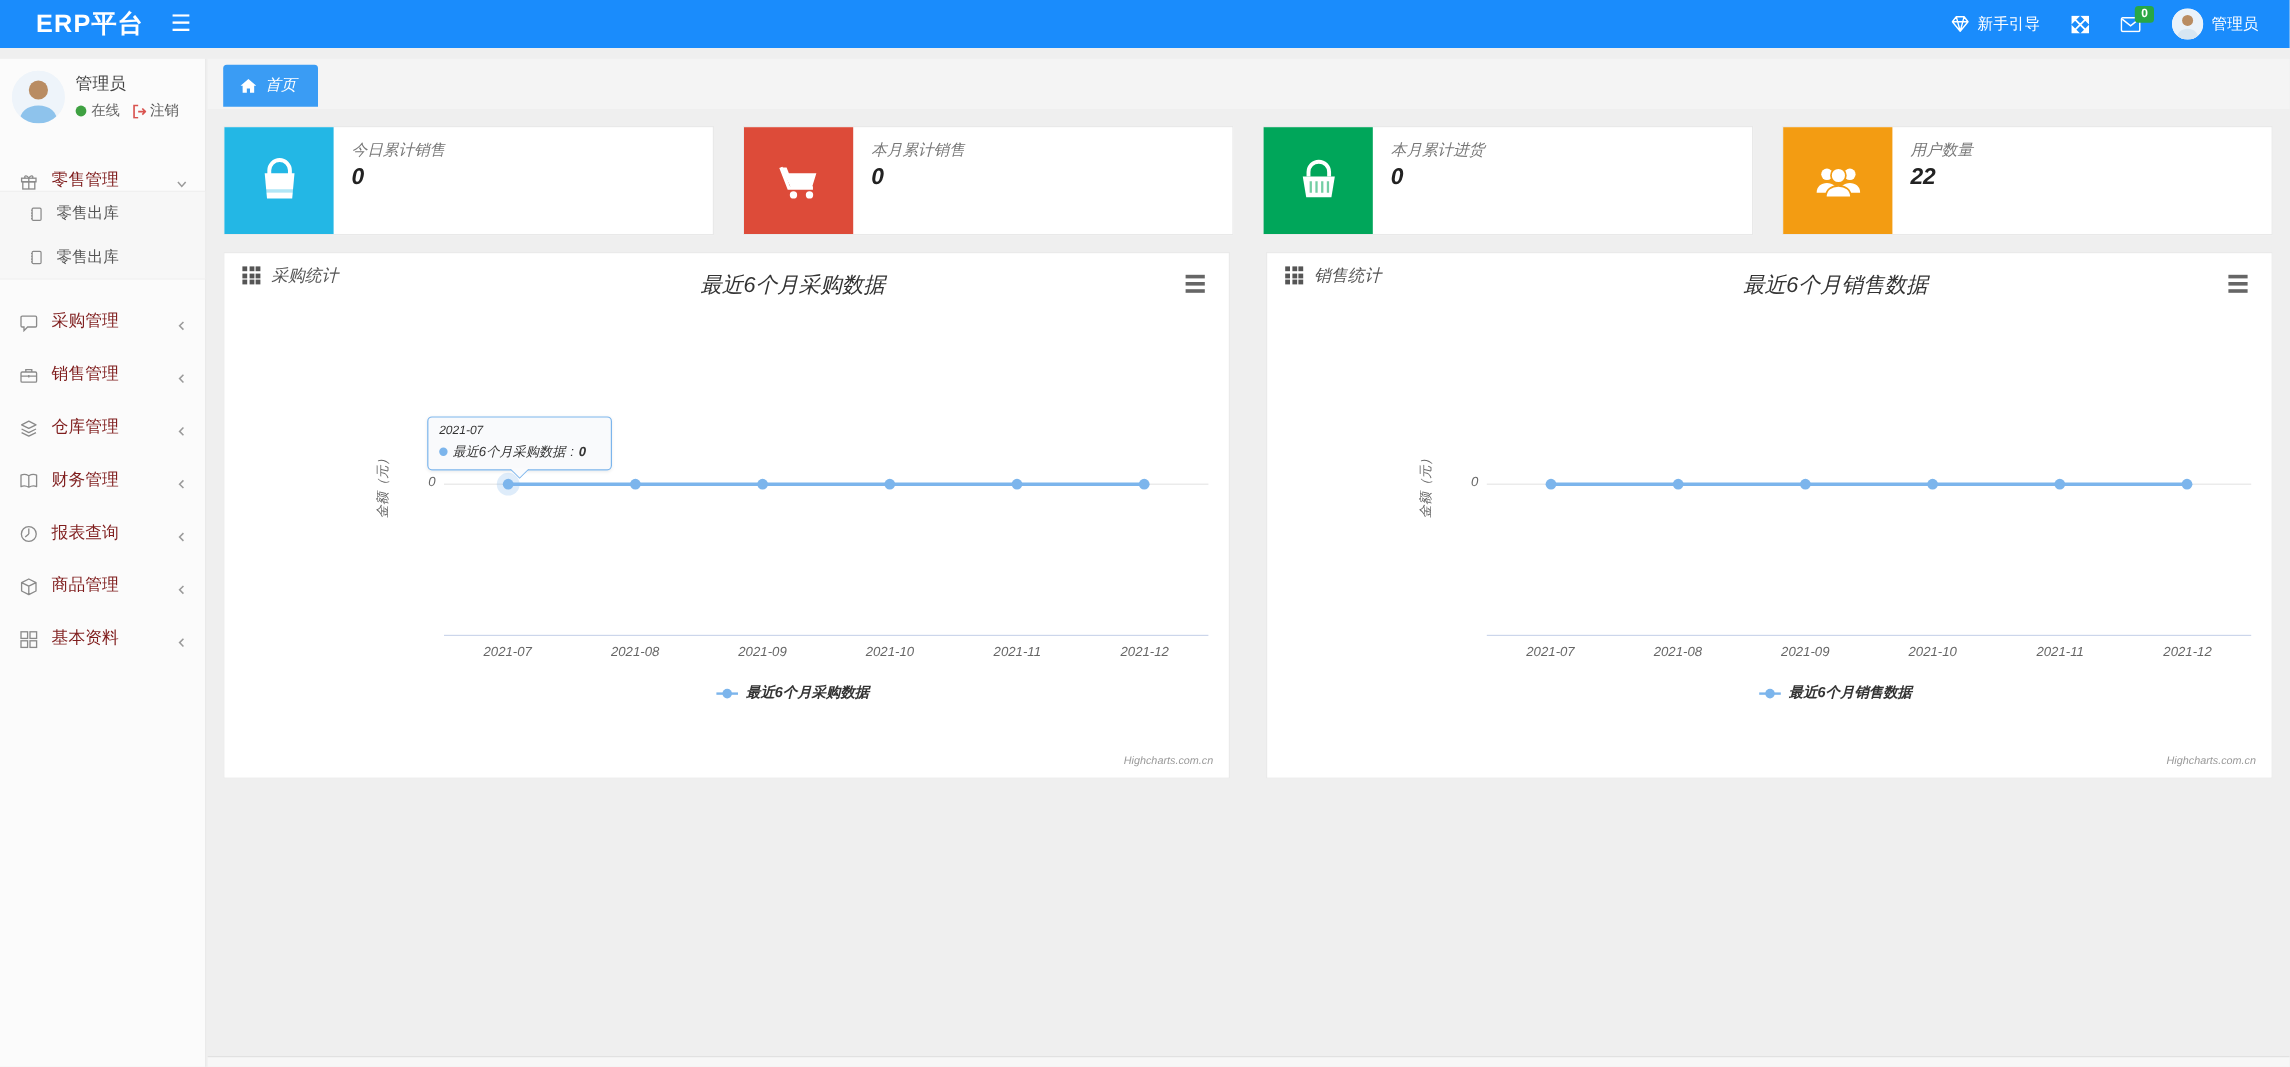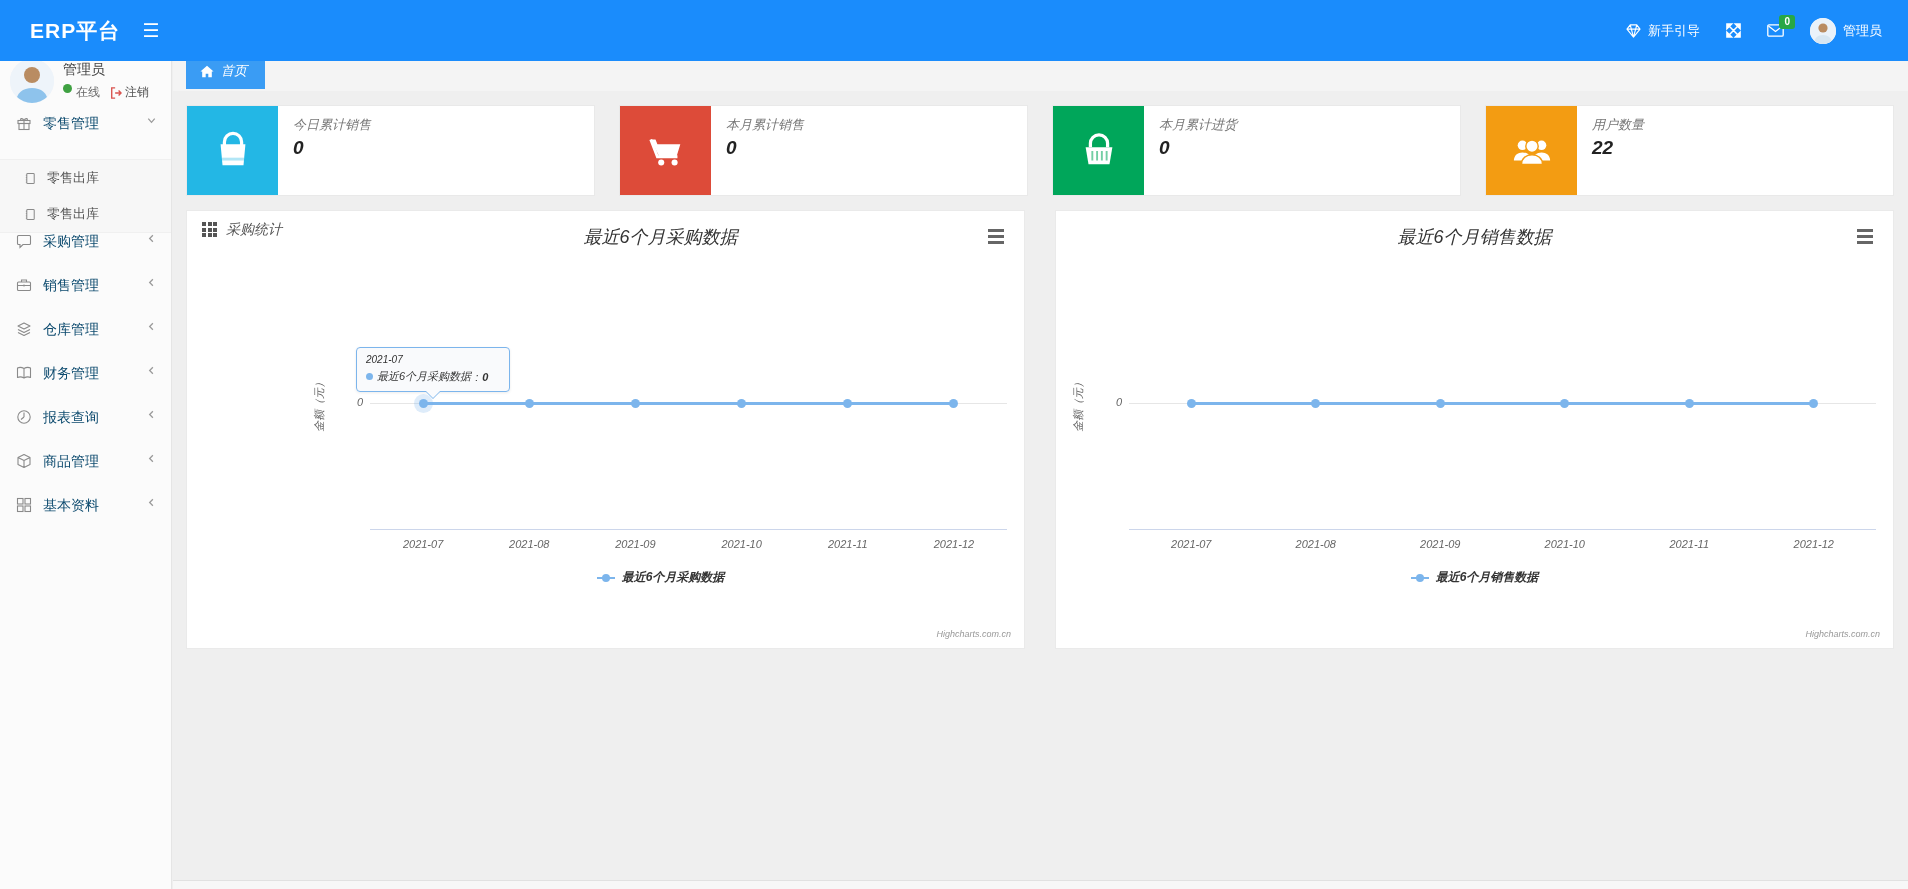--- a/index.html
+++ b/index.html
@@ -1,44 +1,44 @@
 <!DOCTYPE html>
 <html><head>
 <meta charset="utf-8">
 <style>
   * { margin:0; padding:0; box-sizing:border-box; }
   html,body { width:1908px; height:889px; overflow:hidden;
     font-family:"Liberation Sans","DejaVu Sans",sans-serif; background:#efefef; }
 
   
-  .navbar { position:absolute; top:0; left:0; width:100%; height:61px;
+  .navbar { position:absolute; top:0; left:0; width:100%; height:40px;
     background:#1a8cfc; color:#fff; display:flex; align-items:center; z-index:30; }
   .logo { font-size:21px; font-weight:bold; margin-left:30px; letter-spacing:1px; }
   .nav-burger { margin-left:22px; font-size:19px; cursor:pointer; line-height:1; }
   .nav-right { margin-left:auto; display:flex; align-items:center; gap:26px; padding-right:26px; font-size:13px; }
   .nav-item { display:flex; align-items:center; gap:7px; cursor:pointer; }
   .nav-icon svg { display:block; }
   .mail-wrap { position:relative; }
   .mail-badge { position:absolute; top:-9px; right:-11px; background:#28a745; color:#fff;
     font-size:10px; line-height:1; padding:2px 5px; border-radius:3px; font-weight:bold; }
   .nav-avatar { width:26px; height:26px; border-radius:50%; background:#eef4fa; overflow:hidden; }
 
   
   .sidebar { position:absolute; top:49px; left:0; bottom:0; width:172px;
     background:#fbfbfb; border-right:1px solid #e5e5e5; z-index:20; }
   .user-block { display:flex; align-items:center; padding:10px 8px 12px 10px; gap:9px; }
   .user-avatar { width:44px; height:44px; border-radius:50%; background:#edf3f9; overflow:hidden; flex:none; }
   .user-name { font-size:14px; color:#444; margin-bottom:5px; }
-  .user-status { font-size:12px; color:#666; display:flex; align-items:flex-start; gap:4px; }
+  .user-status { font-size:12px; color:#666; display:flex; align-items:center; gap:4px; }
   .dot-online { width:9px; height:9px; border-radius:50%; background:#3fa142; display:inline-block; }
   .logout-link { display:flex; align-items:center; gap:3px; margin-left:6px; color:#555; cursor:pointer; }
 
   .menu { list-style:none; }
-  .menu-item { display:flex; align-items:flex-start; height:44px; padding:0 14px 0 16px;
-    font-size:14px; color:#0c4a6e; cursor:pointer; }
+  .menu-item { display:flex; align-items:flex-end; height:44px; padding:0 14px 0 16px;
+    font-size:14px; color:#7f1d1d; cursor:pointer; }
   .menu-item .m-icon { width:17px; margin-right:10px; color:#8a8a8a; display:flex; }
   .menu-item .chev { margin-left:auto; color:#9a9a9a; display:flex; }
   .submenu { list-style:none; background:#f7f7f7; border-top:1px solid #f0f0f0; border-bottom:1px solid #f0f0f0; }
   .submenu-item { display:flex; align-items:center; height:36px; padding-left:24px;
     font-size:13px; color:#555; cursor:pointer; }
   .submenu-item .m-icon { width:14px; margin-right:9px; color:#8a8a8a; display:flex; }
 
   
   .main { position:absolute; top:49px; left:173px; right:0; bottom:0; display:flex; flex-direction:column;font-style:italic; }
   .tabbar { height:42px; background:#f4f4f4; flex:none; display:flex; align-items:flex-end; padding-left:13px; }
@@ -463,20 +463,34 @@
                 <span class="l-line"></span>
                 <span class="l-dot"></span>
               </span>
             <span class="legend-label">最近6个月采购数据</span>
           </div>
           <div class="credits">Highcharts.com.cn</div>
         </div>
       </div>
 
       <div class="panel">
+        <div class="panel-head">
+          <span class="th-icon">
+              <i></i>
+              <i></i>
+              <i></i>
+              <i></i>
+              <i></i>
+              <i></i>
+              <i></i>
+              <i></i>
+              <i></i>
+            </span>
+          <span>销售统计</span>
+        </div>
         <div class="chart" style="color: rgb(124, 181, 236);">
           <div class="hc-title">最近6个月销售数据</div>
           <div class="hc-export">
               <i></i>
               <i></i>
               <i></i>
             </div>
 
           <div class="ytitle">金额（元）</div>
           <div class="ytick">0</div>

